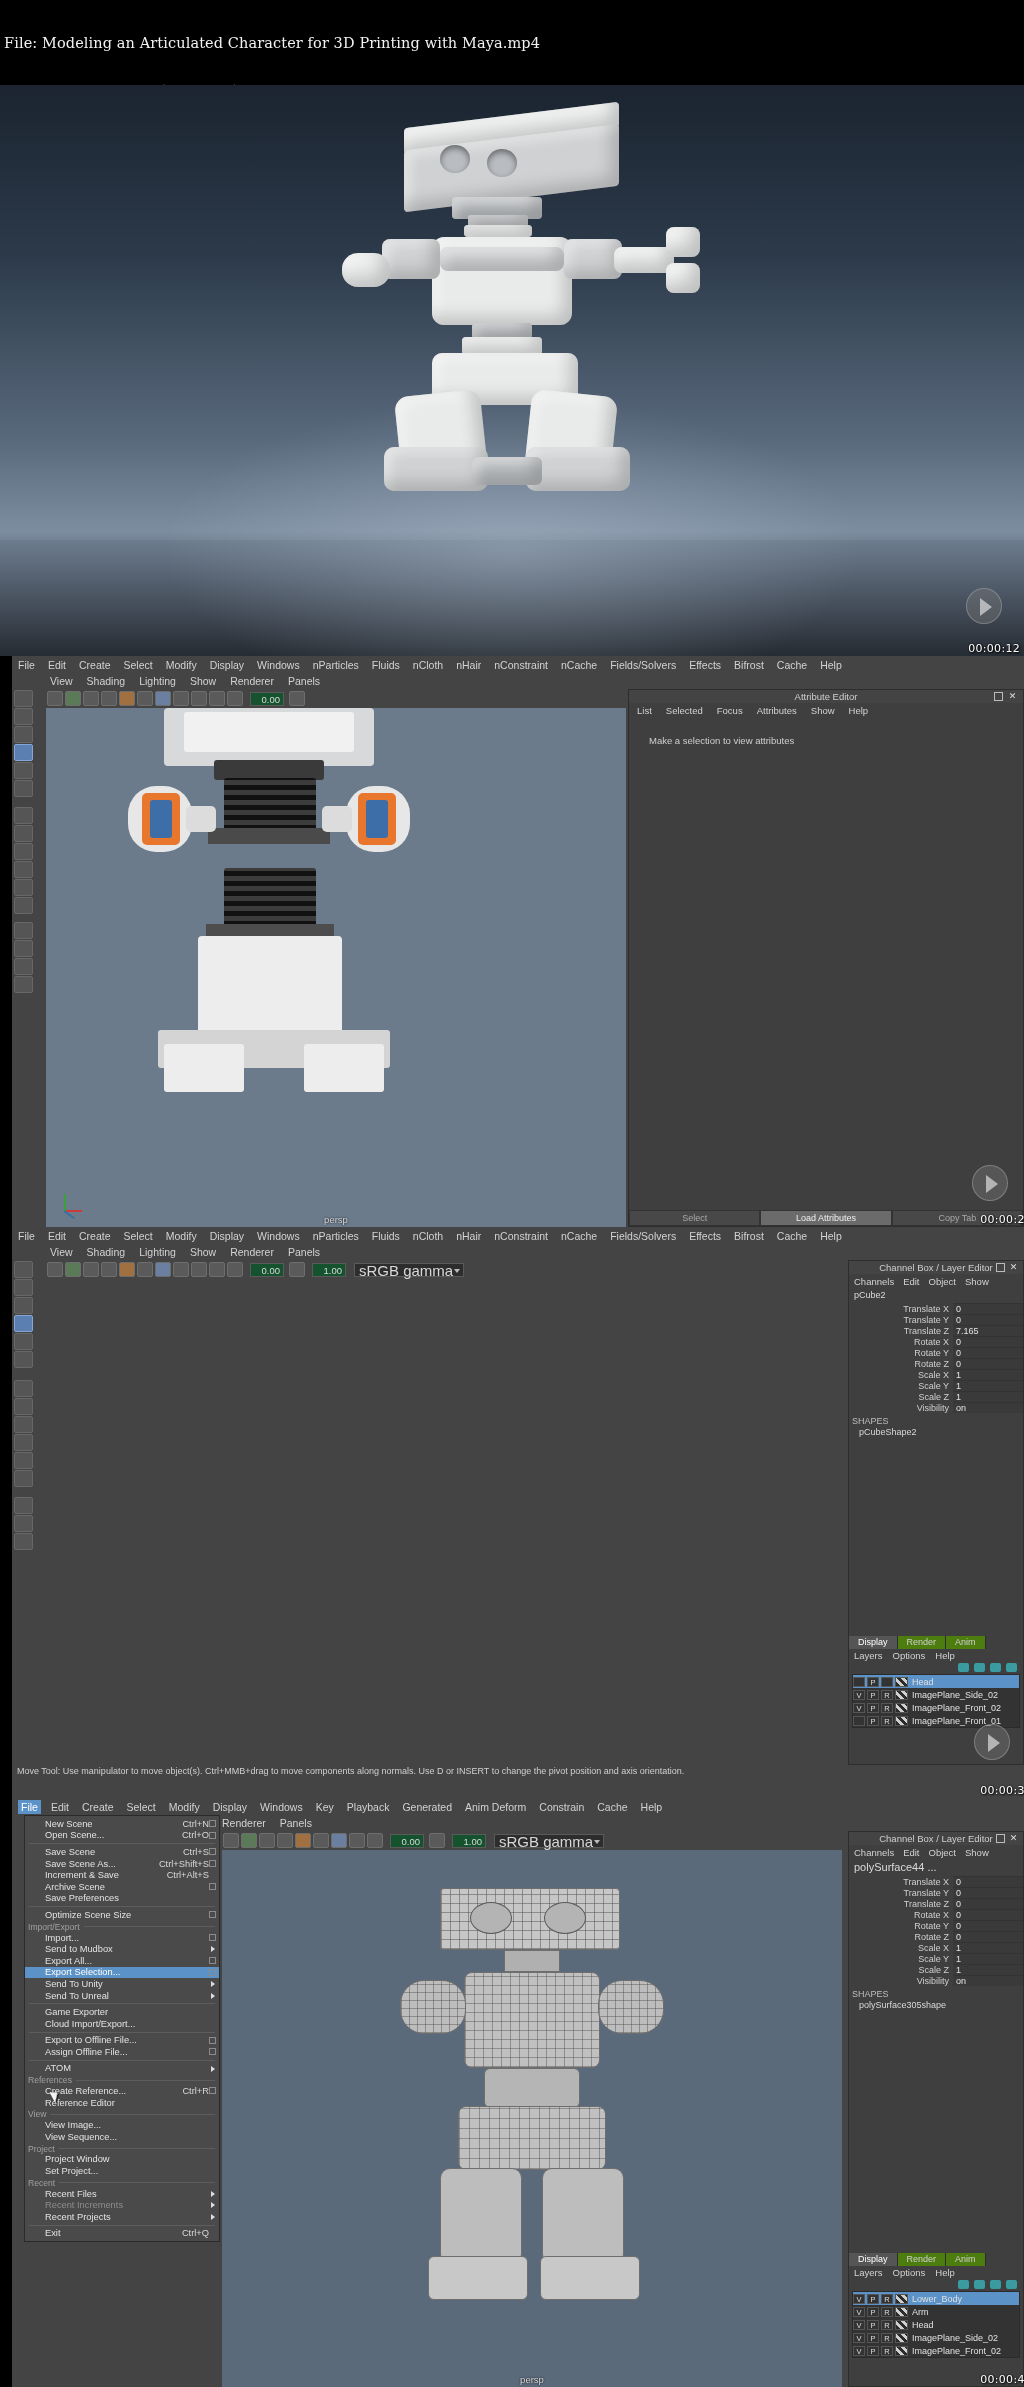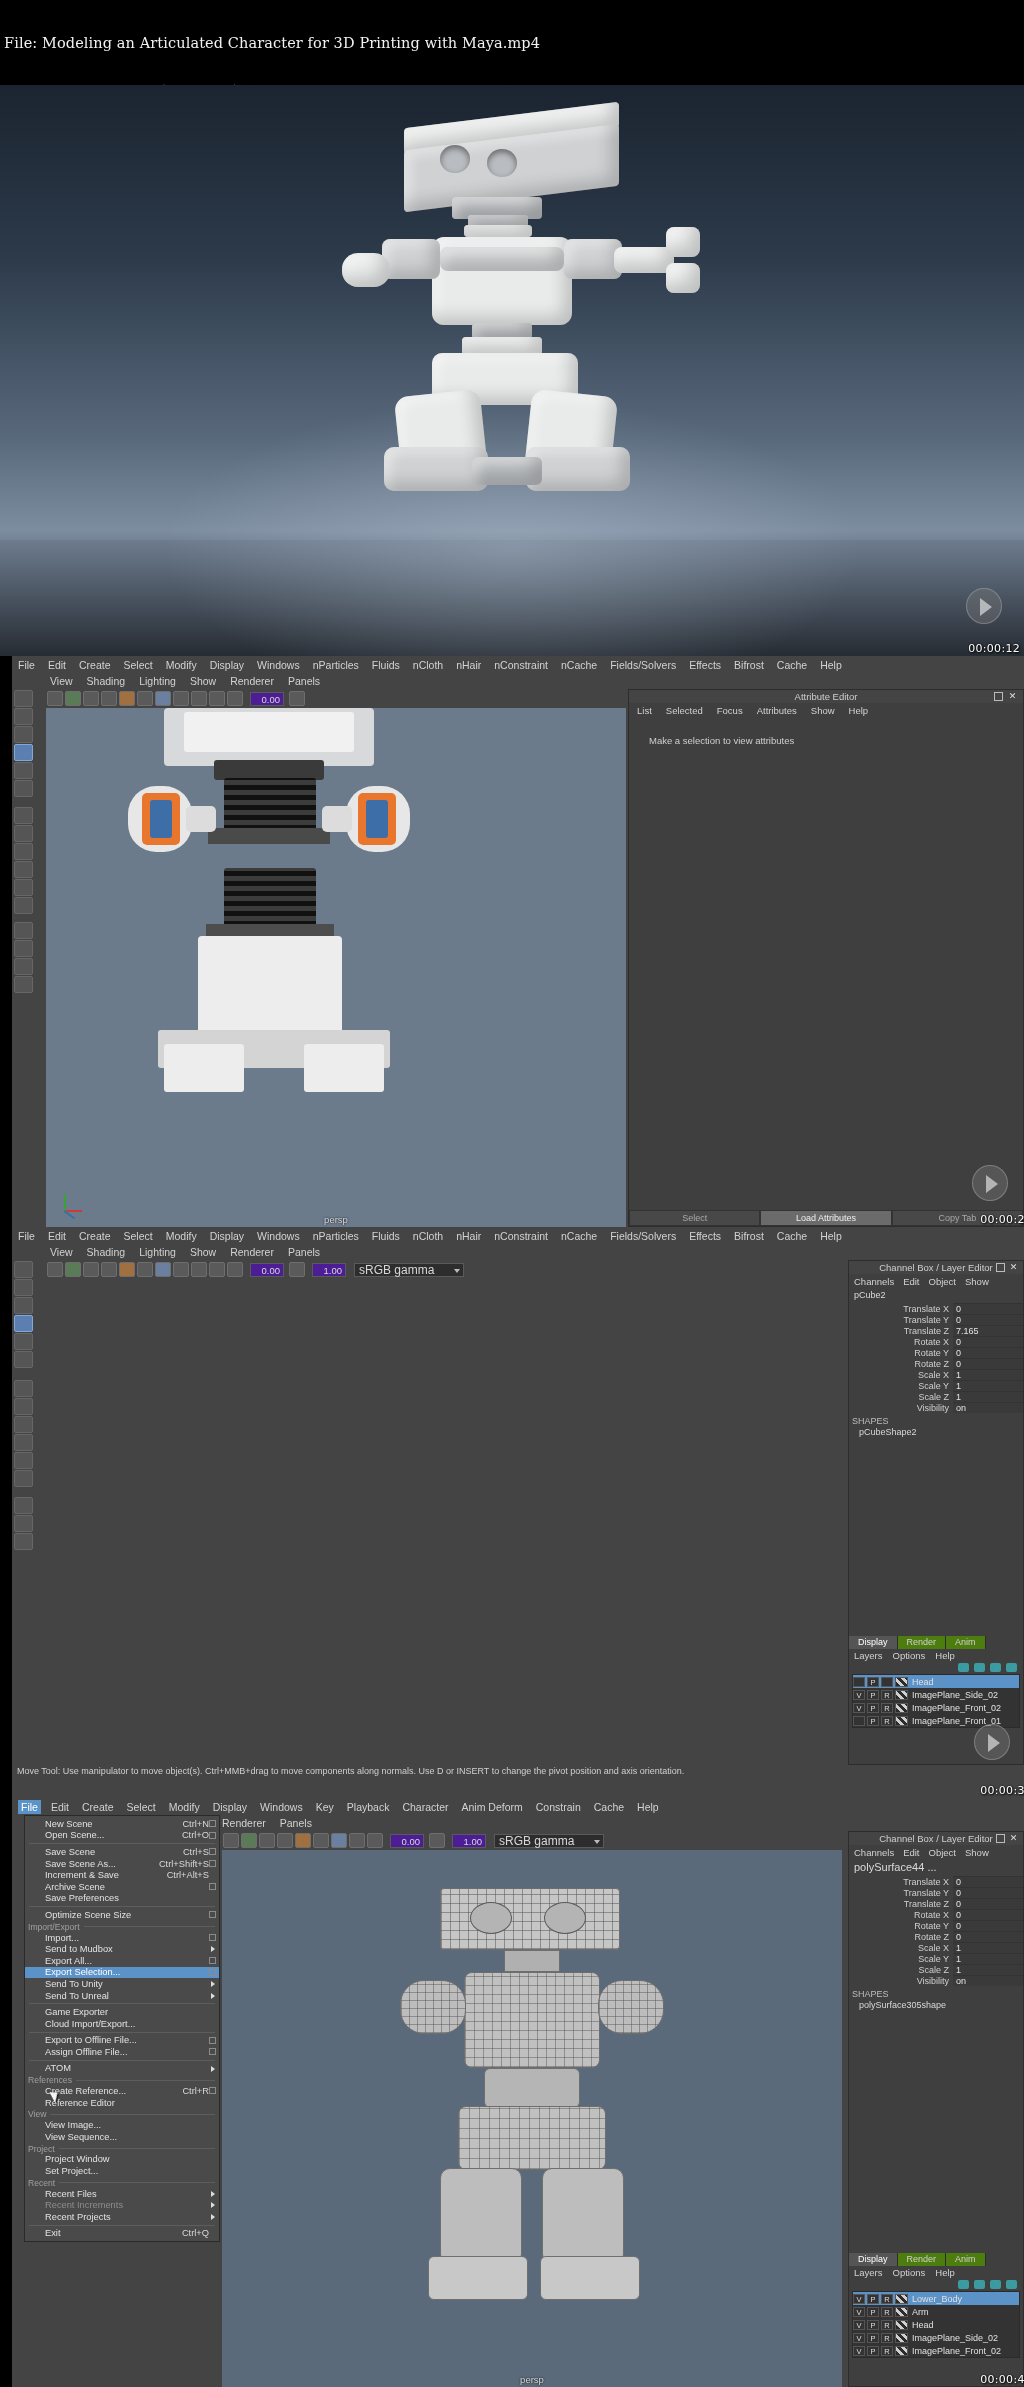--- a/index.html
+++ b/index.html
@@ -58,24 +58,24 @@
   .subbar { position:absolute; left:0; top:17px; width:1024px; height:16px; background:#444;
     display:flex; align-items:center; padding-left:38px; }
   .subbar span { font-size:10.5px; color:#d2d2d2; margin-right:14px; white-space:nowrap; }
   .toolshelf { position:absolute; left:0; width:1024px; height:19px; background:#444;
      display:flex; align-items:center; }
   .ticon { width:16px; height:15px; margin:0 1px; background:#5a5a5a; border:1px solid #6e6e6e; border-radius:2px;
      display:inline-block; }
   .ticon.b { background:#6b7fa0; }
   .ticon.g { background:#5a7a58; }
   .ticon.o { background:#a07040; }
-  .numbox { height:14px; background:#4c1d95; border:1px solid #5a5a5a; color:#d8d8d8;
+  .numbox { height:14px; background:#14532d; border:1px solid #5a5a5a; color:#d8d8d8;
      font-size:9.5px; line-height:13px; text-align:right; padding-right:3px; }
   .selbox { height:14px; background:#2d2d2d; border:1px solid #5a5a5a; color:#d8d8d8;
-     font-size:12px; line-height:13px; padding-left:4px; position:relative;}
+     font-size:15px; line-height:13px; padding-left:4px; position:relative;}
   .selbox:after{content:"";position:absolute;right:3px;top:5px;border-top:4px solid #bbb;border-left:3.5px solid transparent;border-right:3.5px solid transparent;}
 
   
   .toolbox { position:absolute; left:0; width:23px; background:#444; }
   .tb { width:19px; height:17px; margin:1px 2px; background:#555; border:1px solid #676767; border-radius:2px; }
   .tb.sel { background:#5b7fb0; border-color:#86a7d6; }
 
   .vp { position:absolute; overflow:hidden; }
   .vplabel { position:absolute; bottom:2px; left:50%; transform:translateX(-50%);
      font-size:9.5px; color:#d9d9d9; text-shadow:0 0 2px #000;}
@@ -514,21 +514,21 @@
   <div class="menubar">
     <span style="background:#5b92c8;color:#fff;padding:1px 3px;margin-right:10px;">File</span>
     <span>Edit</span>
     <span>Create</span>
     <span>Select</span>
     <span>Modify</span>
     <span>Display</span>
     <span>Windows</span>
     <span>Key</span>
     <span>Playback</span>
-    <span>Character</span>
+    <span>Generated</span>
     <span>Anim Deform</span>
     <span>Constrain</span>
     <span>Cache</span>
     <span>Help</span>
   </div>
 
   <div class="subbar" style="padding-left:210px;">
     <span>Renderer</span>
     <span>Panels</span>
   </div>

